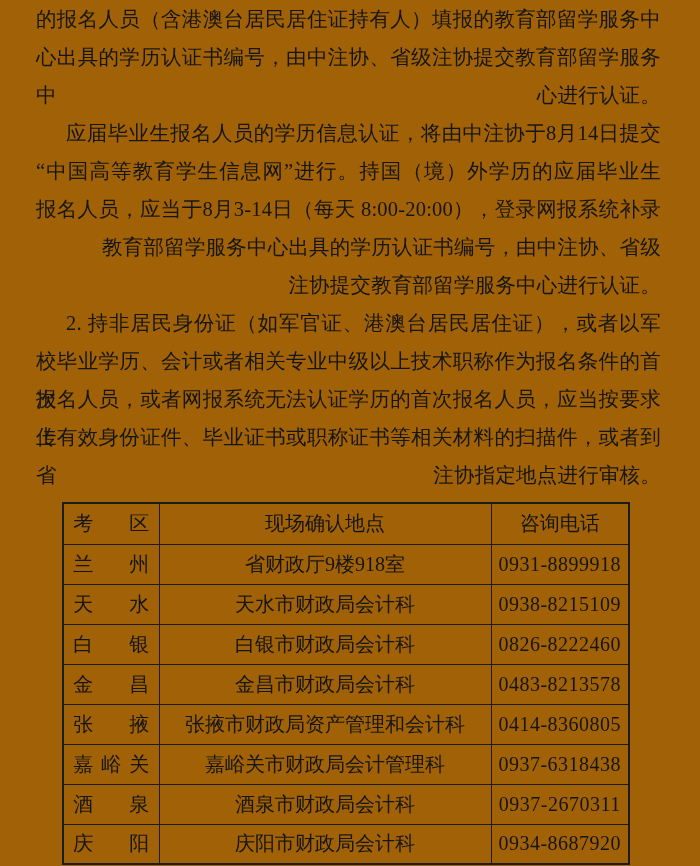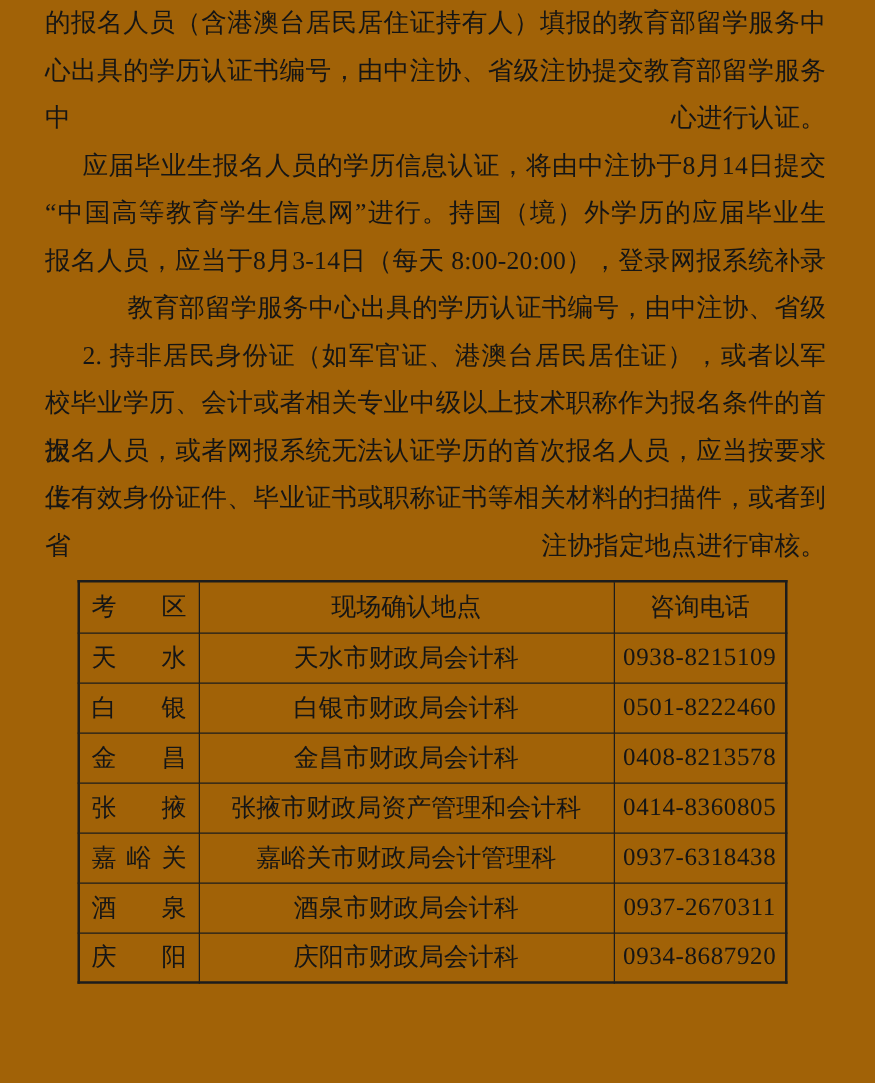--- a/index.html
+++ b/index.html
@@ -79,20 +79,21 @@
 <div class="page">
 
   <div class="body-text">
     <div class="line full">的报名人员（含港澳台居民居住证持有人）填报的教育部留学服务中</div>
     <div class="line full">心出具的学历认证书编号，由中注协、省级注协提交教育部留学服务中</div>
     <div class="line short">心进行认证。</div>
     <div class="line full indent">应届毕业生报名人员的学历信息认证，将由中注协于8月14日提交</div>
     <div class="line full">“中国高等教育学生信息网”进行。持国（境）外学历的应届毕业生</div>
     <div class="line full">报名人员，应当于8月3-14日（每天 8:00-20:00），登录网报系统补录</div>
     <div class="line short">教育部留学服务中心出具的学历认证书编号，由中注协、省级</div>
+    <div class="line short">注协提交教育部留学服务中心进行认证。</div>
     <div class="line full indent">2. 持非居民身份证（如军官证、港澳台居民居住证），或者以军</div>
     <div class="line full">校毕业学历、会计或者相关专业中级以上技术职称作为报名条件的首次</div>
     <div class="line full">报名人员，或者网报系统无法认证学历的首次报名人员，应当按要求上</div>
     <div class="line full">传有效身份证件、毕业证书或职称证书等相关材料的扫描件，或者到省</div>
     <div class="line short">注协指定地点进行审核。</div>
   </div>
 
   <table class="conf-table">
     <colgroup>
       <col class="col-district">
@@ -104,38 +105,45 @@
         <th>
             <div class="spread">考区</div>
           </th>
         <th>现场确认地点</th>
         <th>咨询电话</th>
       </tr>
     </thead>
     <tbody>
       <tr>
         <td>
+            <div class="spread">兰州</div>
+          </td>
+        <td>省财政厅9楼918室</td>
+        <td class="phone-cell">0931-8899918</td>
+      </tr>
+      <tr>
+        <td>
             <div class="spread">天水</div>
           </td>
         <td>天水市财政局会计科</td>
         <td class="phone-cell">0938-8215109</td>
       </tr>
       <tr>
         <td>
             <div class="spread">白银</div>
           </td>
         <td>白银市财政局会计科</td>
-        <td class="phone-cell">0501-8222460</td>
+        <td class="phone-cell">0826-8222460</td>
       </tr>
       <tr>
         <td>
             <div class="spread">金昌</div>
           </td>
         <td>金昌市财政局会计科</td>
-        <td class="phone-cell">0408-8213578</td>
+        <td class="phone-cell">0483-8213578</td>
       </tr>
       <tr>
         <td>
             <div class="spread">张掖</div>
           </td>
         <td>张掖市财政局资产管理和会计科</td>
         <td class="phone-cell">0414-8360805</td>
       </tr>
       <tr>
         <td>

